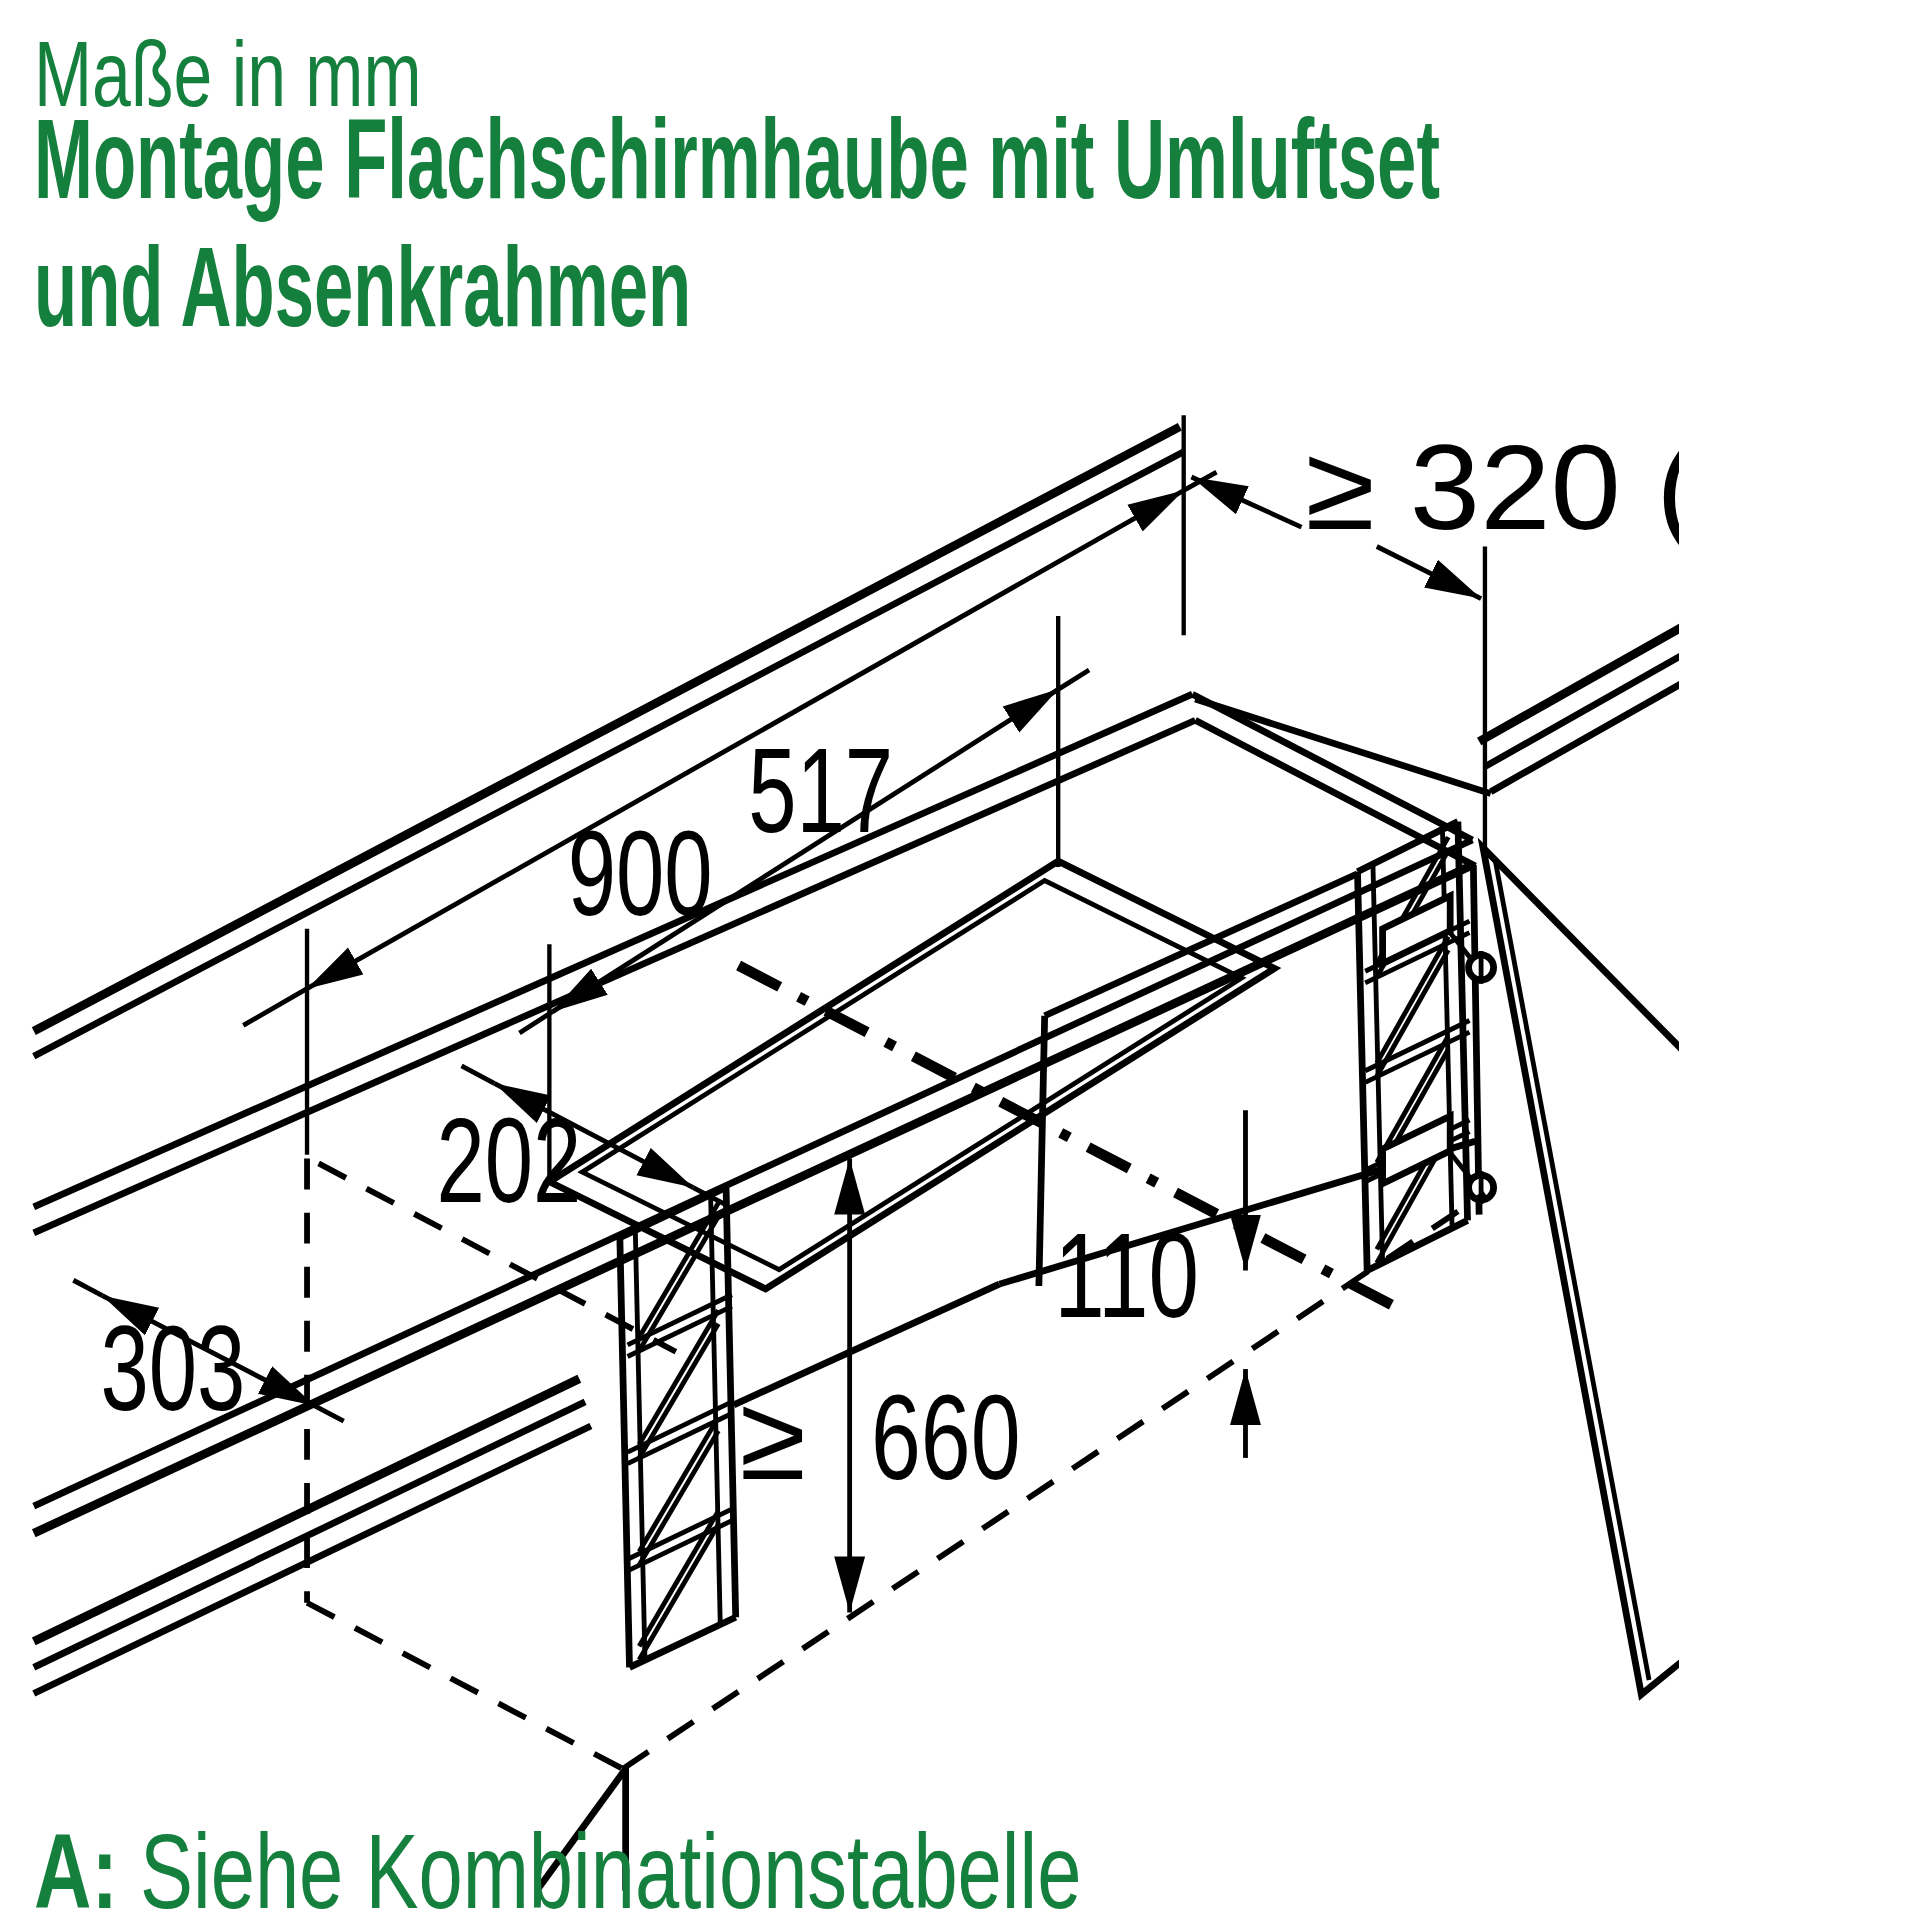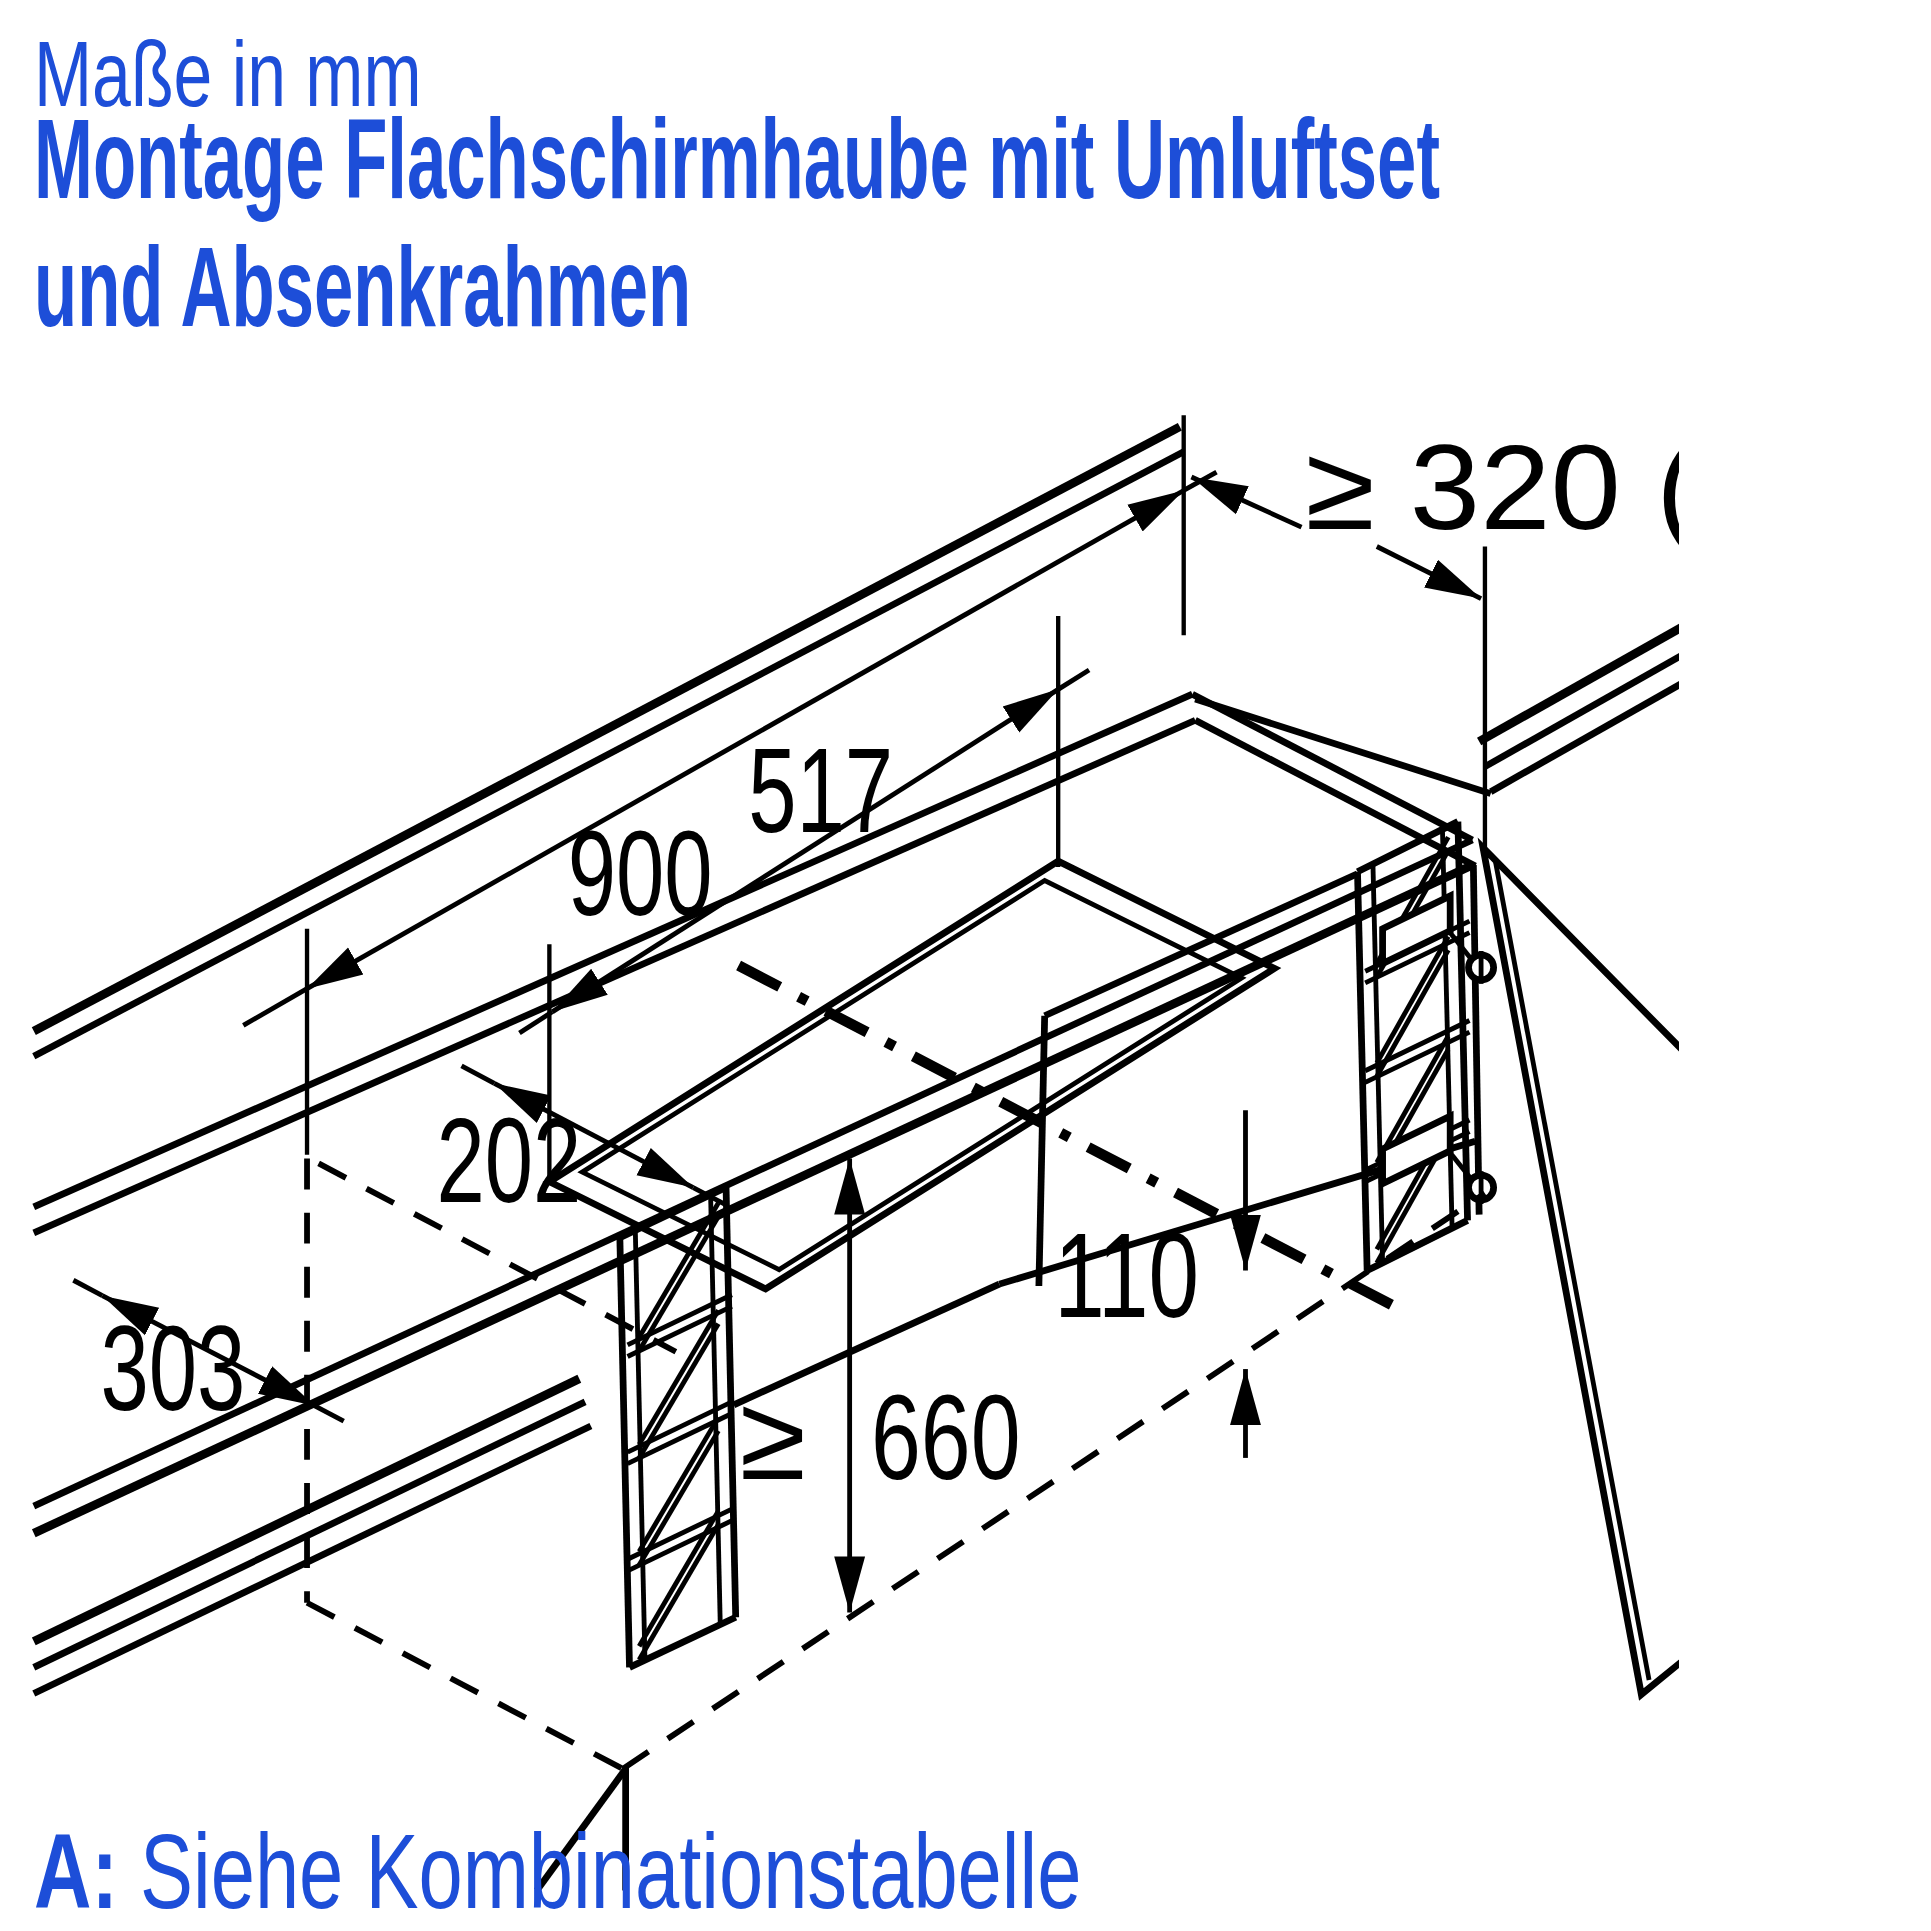--- a/index.html
+++ b/index.html
@@ -1,17 +1,17 @@
 <!DOCTYPE html>
 <html><head>
 <meta charset="utf-8">
 <style>
   html,body{margin:0;padding:0;background:#ffffff;}
   .page{position:relative;width:1679px;height:1931px;background:#ffffff;overflow:hidden;
-        font-family:"Liberation Sans",sans-serif;color:#1d4ed8;}
+        font-family:"Liberation Sans",sans-serif;color:#15803d;}
   .units-line{position:absolute;left:34px;top:21px;font-size:93px;font-weight:400;
               transform:scaleX(0.75);transform-origin:left top;white-space:nowrap;}
   .title-block{position:absolute;left:34px;top:95px;font-size:114px;font-weight:700;
                line-height:1.12;transform:scaleX(0.62);transform-origin:left top;white-space:nowrap;}
   .footnote{position:absolute;left:34px;top:1811px;font-size:106px;
             transform:scaleX(0.75);transform-origin:left top;white-space:nowrap;}
   .footnote .ref{font-weight:700;}
   svg{position:absolute;left:0;top:0;}
   svg text{font-family:"Liberation Sans",sans-serif;font-size:125px;fill:#000;}
   .st  {stroke:#000;stroke-width:7;fill:none;}

